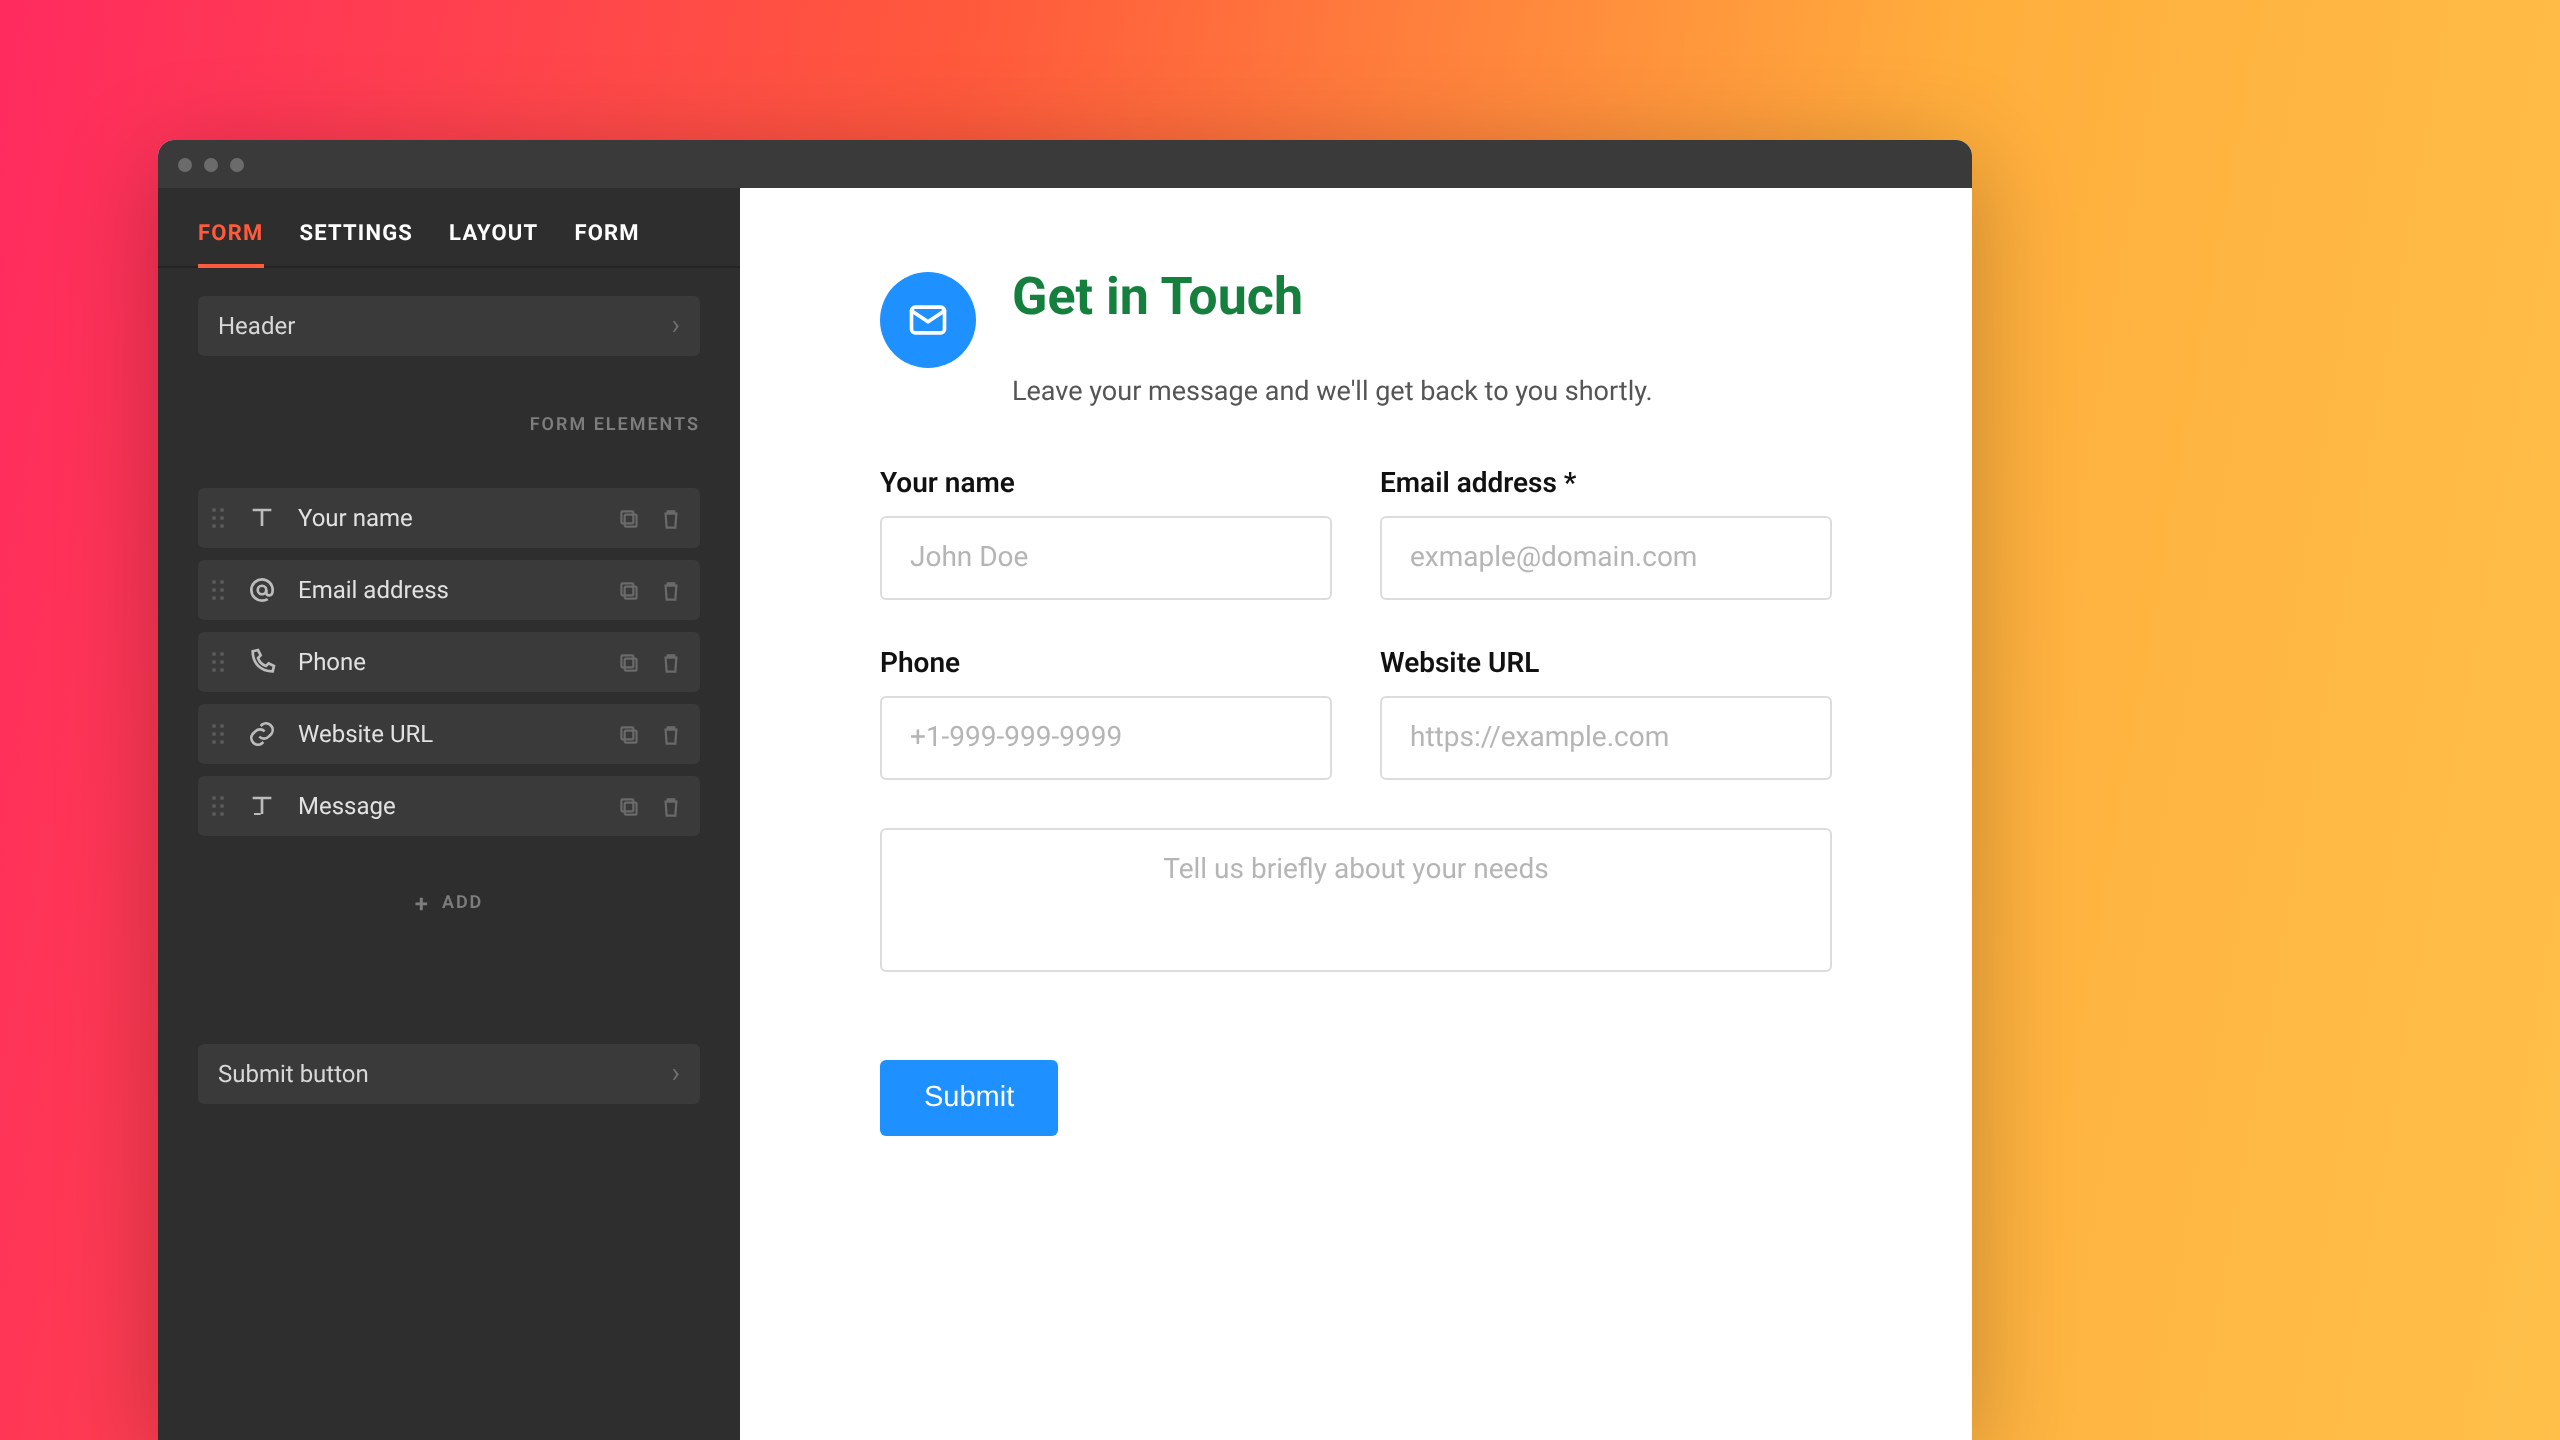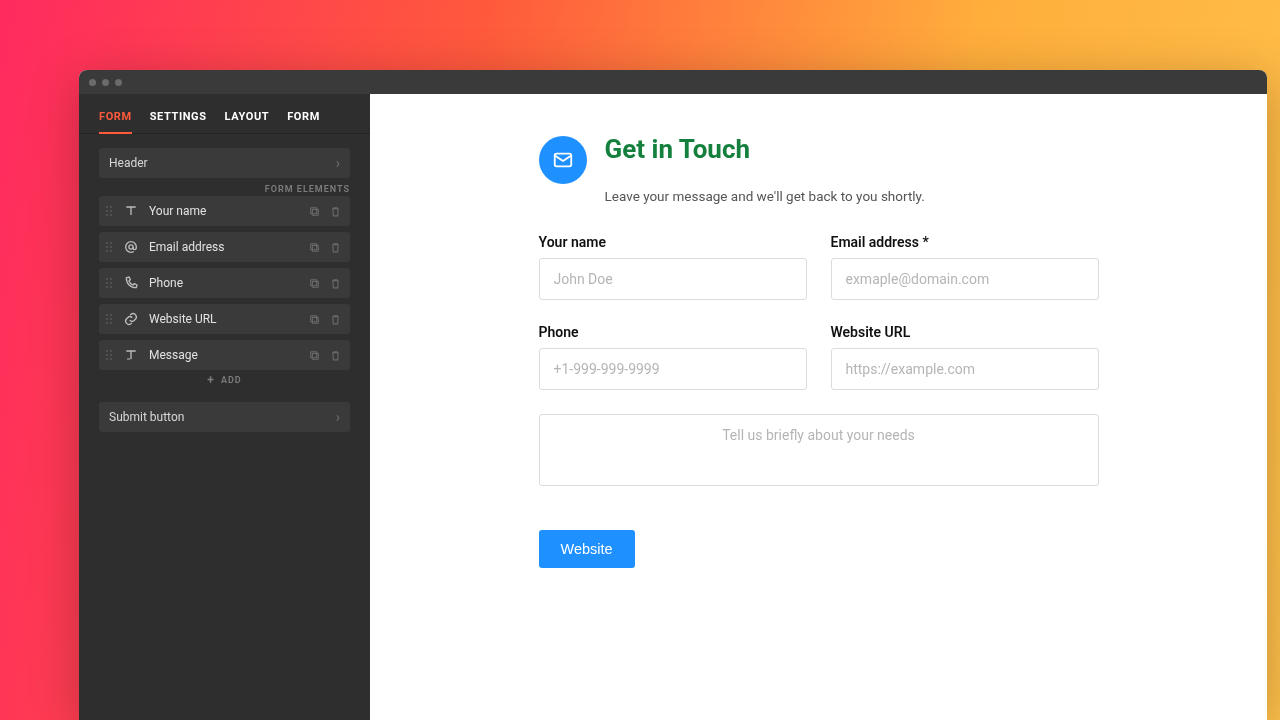--- a/index.html
+++ b/index.html
@@ -4,21 +4,21 @@
 <style>
   * { box-sizing: border-box; margin: 0; padding: 0; }
   html, body { width: 1280px; height: 720px; overflow: hidden; font-family: -apple-system, BlinkMacSystemFont, "Segoe UI", Roboto, Helvetica, Arial, sans-serif; }
   body {
     background: linear-gradient(100deg, #ff2a5f 0%, #ff5a3c 35%, #ffae3c 70%, #ffc04a 100%);
     position: relative;
   }
   .window {
     position: absolute;
     left: 79px; top: 70px;
-    width: 1188px; height: 650px;
+    width: 907px; height: 650px;
     background: #fff;
     border-radius: 8px 8px 0 0;
     overflow: hidden;
     box-shadow: 0 10px 50px rgba(0,0,0,0.25);
     display: flex; flex-direction: column;
   }
   .titlebar {
     height: 24px;
     background: #3a3a3a;
     display: flex; align-items: center;
@@ -49,21 +49,21 @@
   }
   .tab.active {
     color: #ff5a3c;
     position: relative;
   }
   .tab.active::after {
     content: "";
     position: absolute; left: 0; right: 0; bottom: -1px;
     height: 2px; background: #ff5a3c;
   }
-  .side-content { padding: 14px 20px; display: flex; flex-direction: column; gap: 0; }
+  .side-content { padding: 14px 20px; display: flex; flex-direction: column; gap: 24px; }
   .panel-row {
     background: #3a3a3a;
     border-radius: 3px;
     height: 30px;
     display: flex; align-items: center;
     padding: 0 10px;
     color: #d7d7d7;
     font-size: 12px;
     justify-content: space-between;
     cursor: pointer;
@@ -349,17 +349,17 @@
           </div>
           <div class="field">
             <label>Website URL</label>
             <input class="ctrl" placeholder="https://example.com" style="">
           </div>
           <div class="field full">
             <textarea class="ctrl" placeholder="Tell us briefly about your needs" style=""></textarea>
           </div>
         </div>
 
-        <button class="submit">Website</button>
+        <button class="submit">Submit</button>
       </div>
     </main>
   </div>
 </div>
 
 </body></html>

